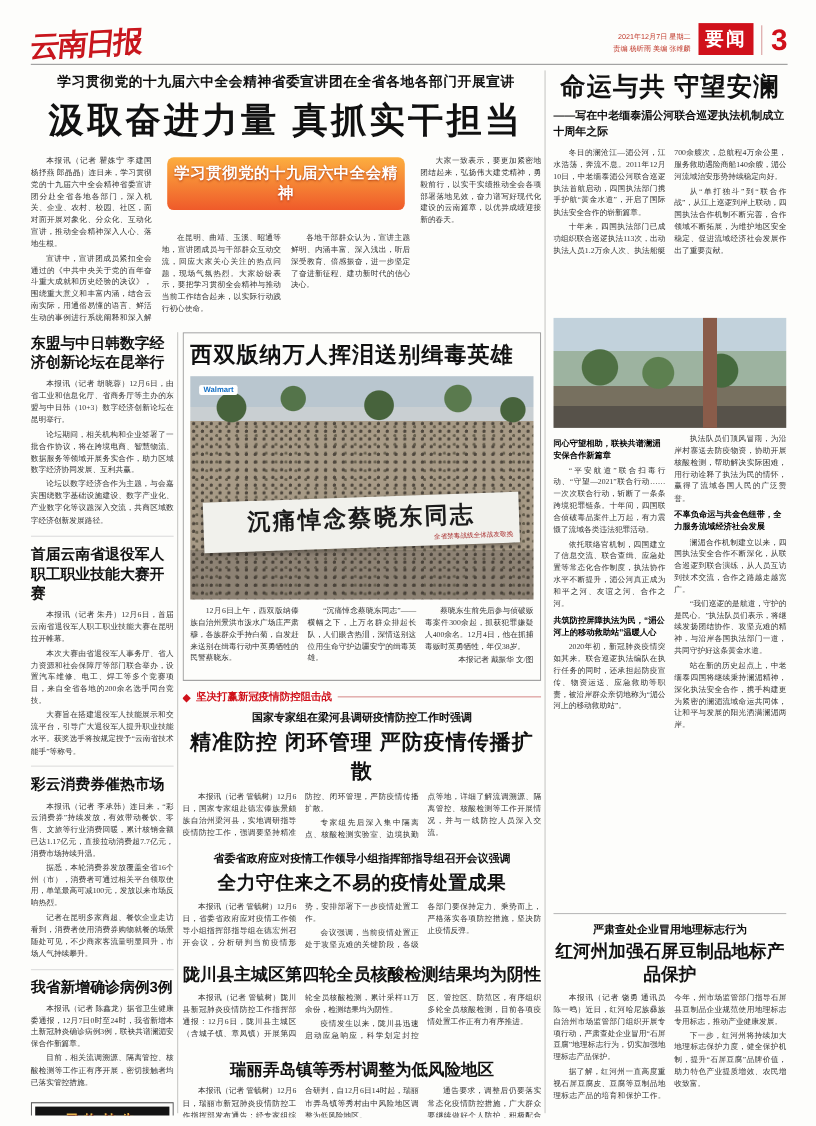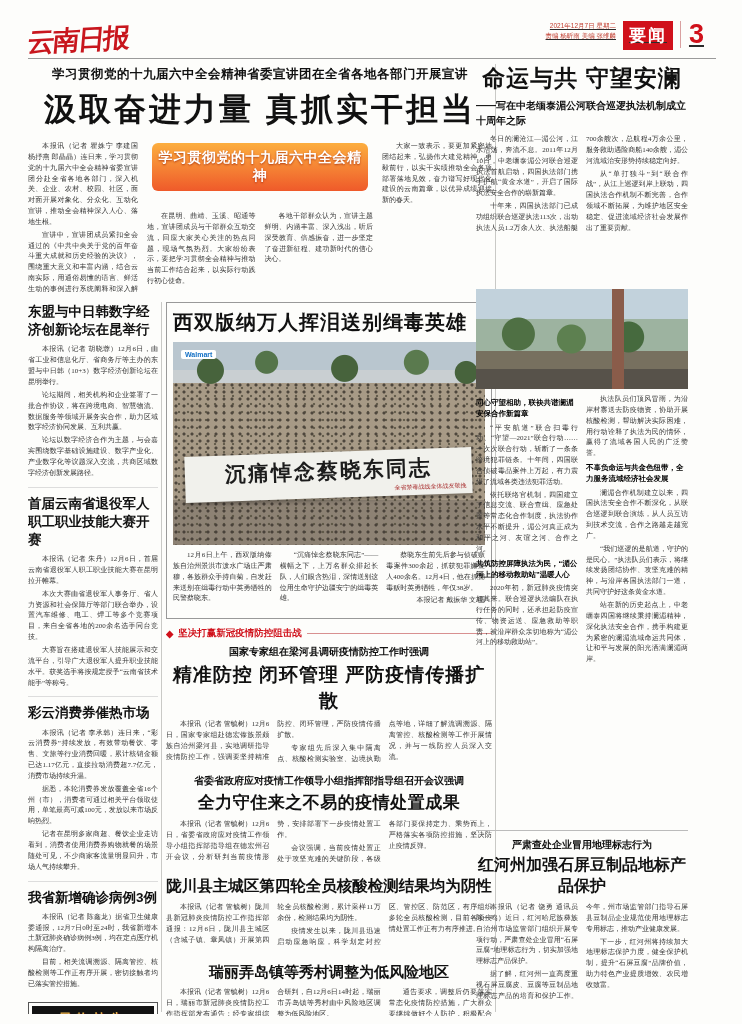--- a/index.html
+++ b/index.html
@@ -2,21 +2,21 @@
 <html><head>
 <meta charset="utf-8">
 <style>
   html,body{margin:0;padding:0;background:#e9e9e6;}
   .page{position:relative;width:742px;height:1024px;background:#fdfdfb;margin:0 auto;
         font-family:"Liberation Serif","DejaVu Serif",serif;color:#2a2a2a;overflow:hidden;}
   
   .header{position:absolute;left:28px;right:26px;top:20px;height:36px;}
   .logo{position:absolute;left:0;top:2px;font-size:27px;font-weight:bold;color:#c8161d;
         font-family:"DejaVu Serif",serif;transform:skewX(-8deg) rotate(-3deg);letter-spacing:-2px;}
-  .header-right{position:absolute;right:12px;top:1px;display:flex;align-items:flex-start;gap:7px;text-decoration:underline;}
+  .header-right{position:absolute;right:0;top:1px;display:flex;align-items:flex-end;gap:7px;}
   .dateline{text-align:right;font-size:6.5px;line-height:1.6;color:#c0392b;font-family:"Liberation Sans",sans-serif;}
   .section-box{background:#d0111b;color:#fff;font-weight:900;font-size:17px;padding:3px 6px;
         font-family:"Liberation Sans",sans-serif;letter-spacing:2px;}
   .pageno{color:#d0111b;font-size:27px;font-weight:900;font-family:"Liberation Sans",sans-serif;
         border-left:1px solid #d9a0a0;padding-left:8px;line-height:1;}
   .header-rule{position:absolute;left:28px;right:26px;top:58px;border-top:1px solid #9a9a9a;}
   
   p.b{font-size:7px;line-height:1.55;text-align:justify;text-indent:2em;margin:0 0 2px 0;color:#333;}
   p.byline{font-size:7px;text-align:right;text-indent:0;margin:1px 0 0 0;color:#333;}
   .hsans{font-family:"Liberation Sans","DejaVu Sans",sans-serif;font-weight:900;color:#111;}
@@ -68,21 +68,21 @@
         font-weight:900;font-size:9.5px;font-family:"Liberation Sans",sans-serif;}
   .series .line{flex:1;border-top:1px solid #d89090;}
   .kick{text-align:center;font-size:10px;margin:1px 0 3px 0;}
   .h-c2{font-size:19px;text-align:center;letter-spacing:1px;margin:0 0 5px 0;}
   .h-c3{font-size:17px;text-align:center;letter-spacing:.5px;margin:0 0 5px 0;}
   .h-c4{font-size:15.5px;text-align:center;margin:0 0 5px 0;}
   .h-c5{font-size:15px;text-align:center;margin:0 0 5px 0;}
   .cblock{margin-bottom:7px;}
   .clip{overflow:hidden;}
   
-  .right-col{position:absolute;left:476px;top:63px;width:212px;height:950px;overflow:hidden;}
+  .right-col{position:absolute;left:503px;top:63px;width:212px;height:950px;overflow:hidden;}
   .h-right{font-size:23px;text-align:center;letter-spacing:1px;}
   .sub-right{font-size:10px;font-weight:700;line-height:1.5;margin:4px 0 6px 0;
         font-family:"Liberation Sans",sans-serif;color:#111;}
   .rtext{column-count:2;column-gap:8px;overflow:hidden;}
   .rt1{height:150px;}
   .rt2{height:428px;}
   .rphoto{height:100px;margin:5px 0;
         background:
           linear-gradient(90deg,transparent 0 64%,#8a5c4a 64% 70%,transparent 70%),
           radial-gradient(circle at 20% 45%, #4f7044 0 16px, transparent 17px),
@@ -155,21 +155,21 @@
 
     <div class="lart">
       <div class="h-left hsans">彩云消费券催热市场</div>
       <p class="b">本报讯（记者 李承韩）连日来，“彩云消费券”持续发放，有效带动餐饮、零售、文旅等行业消费回暖，累计核销金额已达1.17亿元，直接拉动消费超7.7亿元，消费市场持续升温。</p>
       <p class="b">据悉，本轮消费券发放覆盖全省16个州（市），消费者可通过相关平台领取使用，单笔最高可减100元，发放以来市场反响热烈。</p>
       <p class="b">记者在昆明多家商超、餐饮企业走访看到，消费者使用消费券购物就餐的场景随处可见，不少商家客流量明显回升，市场人气持续攀升。</p>
     </div>
 
     <div class="lart" style="border-bottom:none;margin-bottom:4px;">
       <div class="h-left hsans">我省新增确诊病例3例</div>
-      <p class="b">本报讯（记者 陈鑫龙）据省卫生健康委通报，12月7日0时至24时，我省新增本土新冠肺炎确诊病例3例，均在定点医疗机构隔离治疗。</p>
+      <p class="b">本报讯（记者 陈鑫龙）据省卫生健康委通报，12月7日0时至24时，我省新增本土新冠肺炎确诊病例3例，联袂共谱澜湄安保合作新篇章。</p>
       <p class="b">目前，相关流调溯源、隔离管控、核酸检测等工作正有序开展，密切接触者均已落实管控措施。</p>
     </div>
 
     <div class="ad-box">
       <div class="ad-head">寻物挂失</div>
 
     </div>
   </div>
 
   <div class="center-col">

